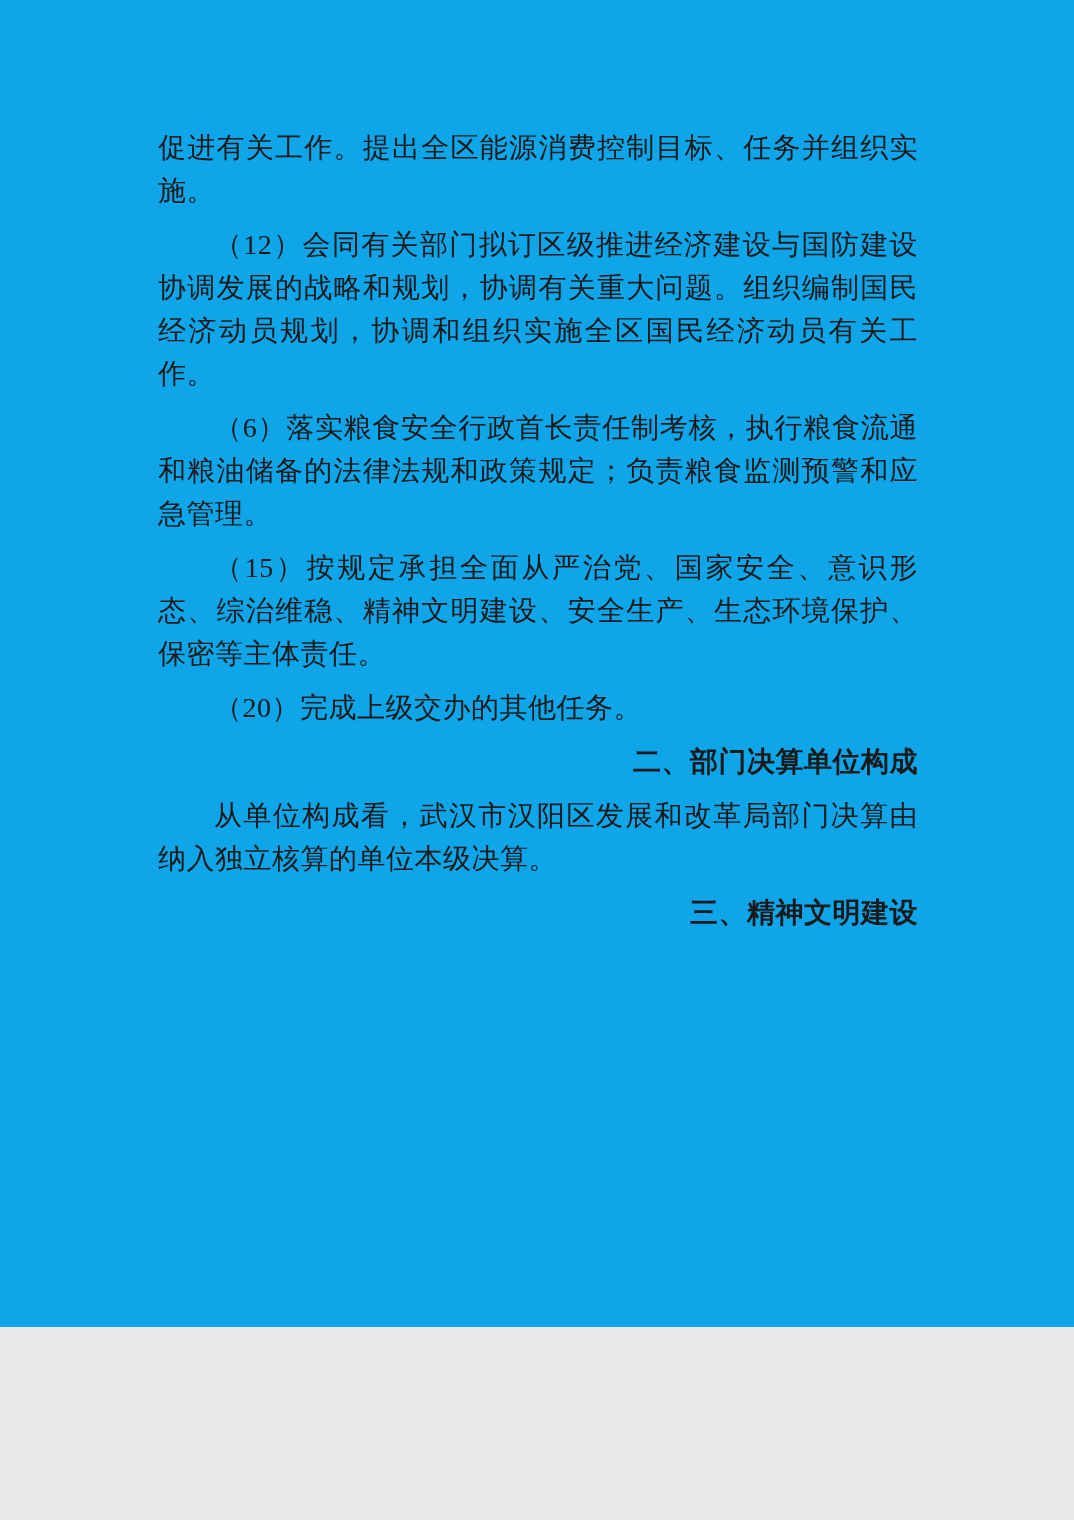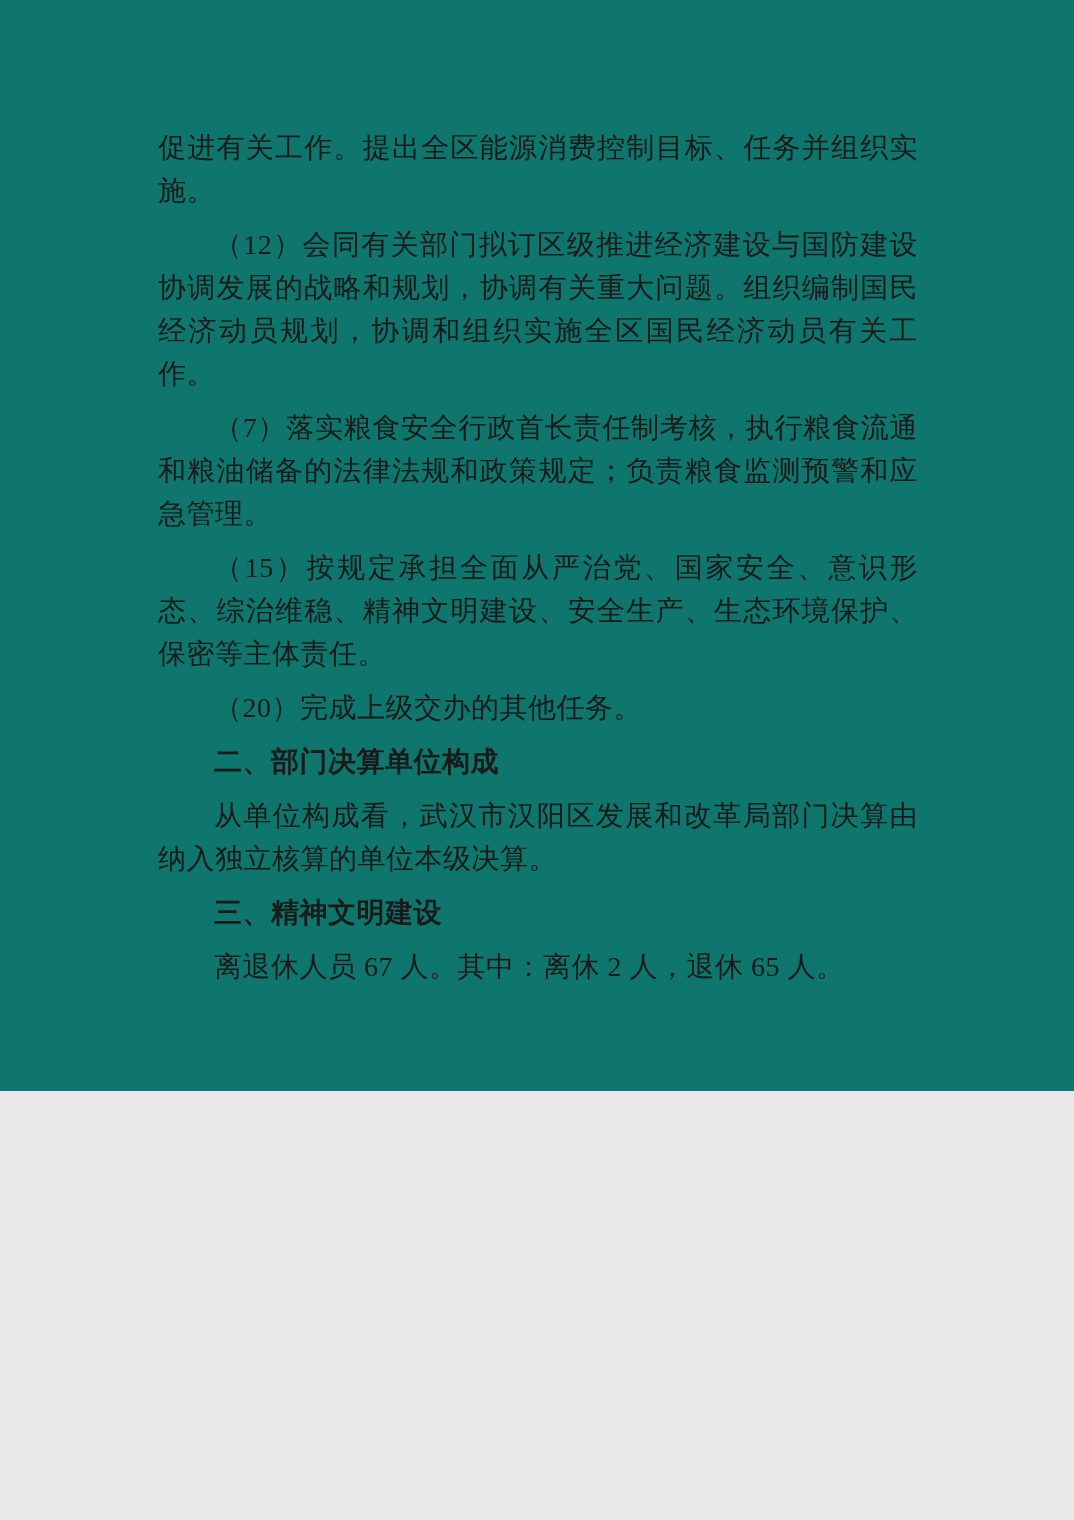--- a/index.html
+++ b/index.html
@@ -3,23 +3,23 @@
 <meta charset="utf-8">
 <style>
   html, body {
     margin: 0;
     padding: 0;
     background: #e8e8e8;
   }
   .page {
     position: relative;
     width: 1074px;
-    height: 1091px;
+    height: 1327px;
     margin: 0 auto;
-    background: #0f766e;
+    background: #0ea5e9;
     overflow: hidden;
     color: #1a1a1a;
     font-family: "Liberation Serif", "DejaVu Serif", serif;
   }
   .content {
     position: absolute;
     left: 158px;
     top: 126px;
     width: 760px;
   }
@@ -37,40 +37,40 @@
     text-indent: 2em;
   }
   .section-heading {
     font-size: 28px;
     line-height: 43px;
     margin: 11px 0 0 0;
     font-weight: bold;
     font-family: "Liberation Sans", "DejaVu Sans", sans-serif;
     text-indent: 2em;
     letter-spacing: 0.5px;
+    text-align: right;
   }
   .page-number {
     position: absolute;
     left: 0;
     right: 0;
     top: 1398px;
     text-align: center;
     font-size: 22px;
     color: #1a1a1a;
   }
 </style>
 </head>
 <body>
 
 <div class="page">
   <main class="content">
     <p class="body-para first">促进有关工作。提出全区能源消费控制目标、任务并组织实施。</p>
     <p class="body-para indent">（12）会同有关部门拟订区级推进经济建设与国防建设协调发展的战略和规划，协调有关重大问题。组织编制国民经济动员规划，协调和组织实施全区国民经济动员有关工作。</p>
-    <p class="body-para indent">（7）落实粮食安全行政首长责任制考核，执行粮食流通和粮油储备的法律法规和政策规定；负责粮食监测预警和应急管理。</p>
+    <p class="body-para indent">（6）落实粮食安全行政首长责任制考核，执行粮食流通和粮油储备的法律法规和政策规定；负责粮食监测预警和应急管理。</p>
     <p class="body-para indent">（15）按规定承担全面从严治党、国家安全、意识形态、综治维稳、精神文明建设、安全生产、生态环境保护、保密等主体责任。</p>
     <p class="body-para indent">（20）完成上级交办的其他任务。</p>
     <h2 class="section-heading">二、部门决算单位构成</h2>
     <p class="body-para indent">从单位构成看，武汉市汉阳区发展和改革局部门决算由纳入独立核算的单位本级决算。</p>
     <h2 class="section-heading">三、精神文明建设</h2>
-    <p class="body-para indent">离退休人员 67 人。其中：离休 2 人，退休 65 人。</p>
   </main>
   <div class="page-number">6</div>
 </div>
 
 </body></html>

